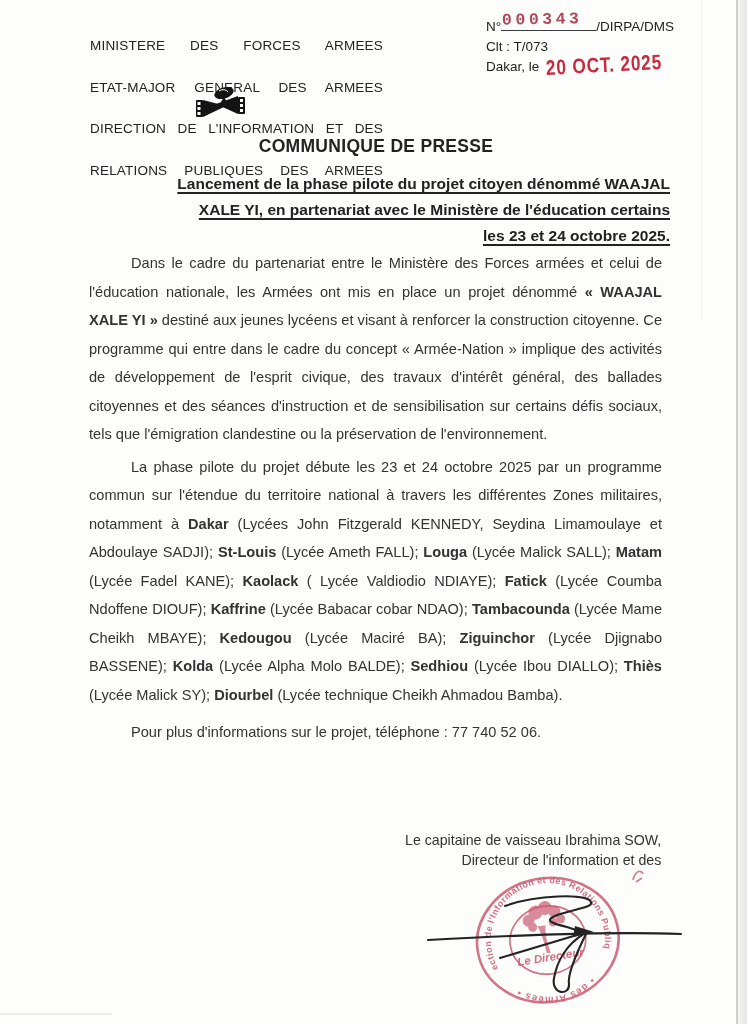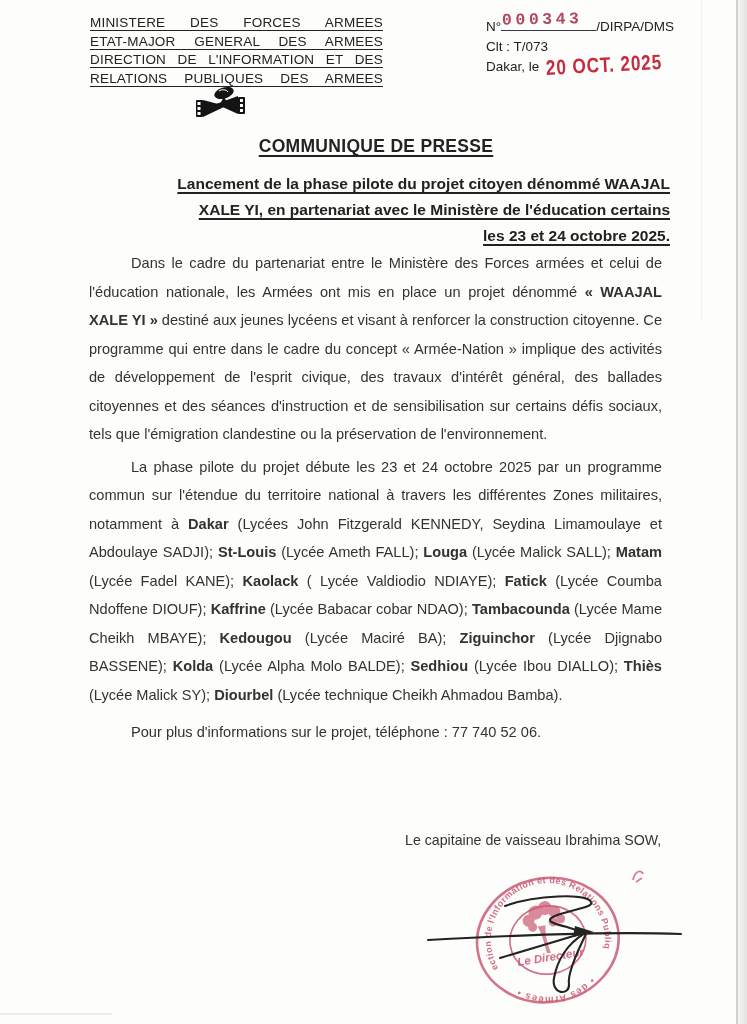--- a/index.html
+++ b/index.html
@@ -5,42 +5,42 @@
   html,body { margin:0; padding:0; background:#e9e9e7; }
   .page {
     position:relative; width:747px; height:1024px; margin:0 auto;
     background:#fdfdfb; overflow:hidden;
     font-family:"Liberation Sans", sans-serif; color:var(--text,#2e2e2e);
   }
   
   .letterhead { position:absolute; left:90px; top:14px; width:293px; font-size:13.5px; color:#222; letter-spacing:.2px; }
   .lh-line {
     text-align:justify; text-align-last:justify; line-height:18.5px;
-    text-decoration:underline; text-underline-offset:3px; text-decoration-thickness:1.3px;
+    text-underline-offset:3px; text-decoration-thickness:1.3px;margin-top:23px;
   }
   .emblem { position:absolute; left:194px; top:85px; }
   
   .ref { position:absolute; left:486px; top:16px; font-size:13.5px; line-height:20px; color:#222; }
   .ref-line1 { position:relative; white-space:nowrap; }
   .num-underline { display:inline-block; width:95px; height:14px; border-bottom:1.4px solid #3a3a3a; position:relative; }
   .stamp-number {
     position:absolute; left:1px; top:-6px; color:var(--stamp-number-color,#a83a50);
     font-family:"Liberation Mono", monospace; font-weight:700; font-size:16.5px;
     letter-spacing:3.5px; transform:rotate(-1deg); opacity:.92; white-space:nowrap;
   }
   .date-stamp {
     display:inline-block; color:var(--date-red,#c62b40); font-weight:700; font-size:21px;
     letter-spacing:1px; transform:rotate(-3deg) scaleX(.82); transform-origin:left center;
     margin-left:3px; vertical-align:-4px; white-space:nowrap;
   }
   
   .title {
     position:absolute; left:90px; width:572px; top:136px; text-align:center;
     font-weight:700; font-size:17.5px; letter-spacing:.3px; color:#222;
-    text-decoration:underline; text-underline-offset:3px; text-decoration-thickness:1.6px;
+    text-underline-offset:3px; text-decoration-thickness:1.6px;
   }
   .subject { position:absolute; left:82px; width:588px; top:171px; text-align:right; font-weight:700; font-size:15.5px; line-height:26px; color:#222; }
   .subject-line { text-decoration:underline; text-underline-offset:3px; text-decoration-thickness:1.5px; }
   
   .body { position:absolute; left:89px; width:573px; top:249px; font-size:14.6px; line-height:28.5px; text-align:justify; color:#333; }
   .para { margin:0 0 4px 0; text-indent:42px; }
   .para-phone { margin-top:9px; }
   
   .sig-block { position:absolute; left:405px; top:831px; font-size:14.2px; line-height:19.5px; color:#333;text-align:right; }
   .overlay { position:absolute; pointer-events:none; }
@@ -100,20 +100,21 @@
   </div>
 
   <div class="body">
     <p class="para"><span>Dans le cadre du partenariat entre le Ministère des Forces armées et celui de l'éducation nationale, les Armées ont mis en place un projet dénommé </span><span style="font-weight: 700;">« WAAJAL XALE YI »</span><span> destiné aux jeunes lycéens et visant à renforcer la construction citoyenne. Ce programme qui entre dans le cadre du concept « Armée-Nation » implique des activités de développement de l'esprit civique, des travaux d'intérêt général, des ballades citoyennes et des séances d'instruction et de sensibilisation sur certains défis sociaux, tels que l'émigration clandestine ou la préservation de l'environnement.</span></p>
     <p class="para"><span>La phase pilote du projet débute les 23 et 24 octobre 2025 par un programme commun sur l'étendue du territoire national à travers les différentes Zones militaires, notamment à </span><span style="font-weight: 700;">Dakar</span><span> (Lycées John Fitzgerald KENNEDY, Seydina Limamoulaye et Abdoulaye SADJI); </span><span style="font-weight: 700;">St-Louis</span><span> (Lycée Ameth FALL); </span><span style="font-weight: 700;">Louga</span><span> (Lycée Malick SALL); </span><span style="font-weight: 700;">Matam</span><span> (Lycée Fadel KANE); </span><span style="font-weight: 700;">Kaolack</span><span> ( Lycée Valdiodio NDIAYE); </span><span style="font-weight: 700;">Fatick</span><span> (Lycée Coumba Ndoffene DIOUF); </span><span style="font-weight: 700;">Kaffrine</span><span> (Lycée Babacar cobar NDAO); </span><span style="font-weight: 700;">Tambacounda</span><span> (Lycée Mame Cheikh MBAYE); </span><span style="font-weight: 700;">Kedougou</span><span> (Lycée Maciré BA); </span><span style="font-weight: 700;">Ziguinchor</span><span> (Lycée Djignabo BASSENE); </span><span style="font-weight: 700;">Kolda</span><span> (Lycée Alpha Molo BALDE); </span><span style="font-weight: 700;">Sedhiou</span><span> (Lycée Ibou DIALLO); </span><span style="font-weight: 700;">Thiès</span><span> (Lycée Malick SY); </span><span style="font-weight: 700;">Diourbel</span><span> (Lycée technique Cheikh Ahmadou Bamba).</span></p>
     <p class="para para-phone"><span>Pour plus d'informations sur le projet, téléphone : 77 740 52 06.</span></p>
   </div>
 
   <div class="sig-block">
     <div>Le capitaine de vaisseau Ibrahima SOW,</div>
+    <div>Directeur de l'information et des</div>
   </div>
 
   <svg class="overlay" style="left:448px; top:855px; transform:rotate(-9deg);" width="200" height="172" viewBox="0 0 200 172">
     <defs>
       <path id="arcTop" d="M 46.4 104.5 A 57 57 0 1 1 153.6 104.5" fill="none"></path>
     </defs>
     <g style="stroke:var(--stamp-pink,#c9556e)" fill="none" opacity=".82">
       <ellipse cx="100" cy="85" rx="71" ry="62" stroke-width="2.6"></ellipse>
       <ellipse cx="100" cy="85" rx="38" ry="34" stroke-width="1.7"></ellipse>
     </g>

